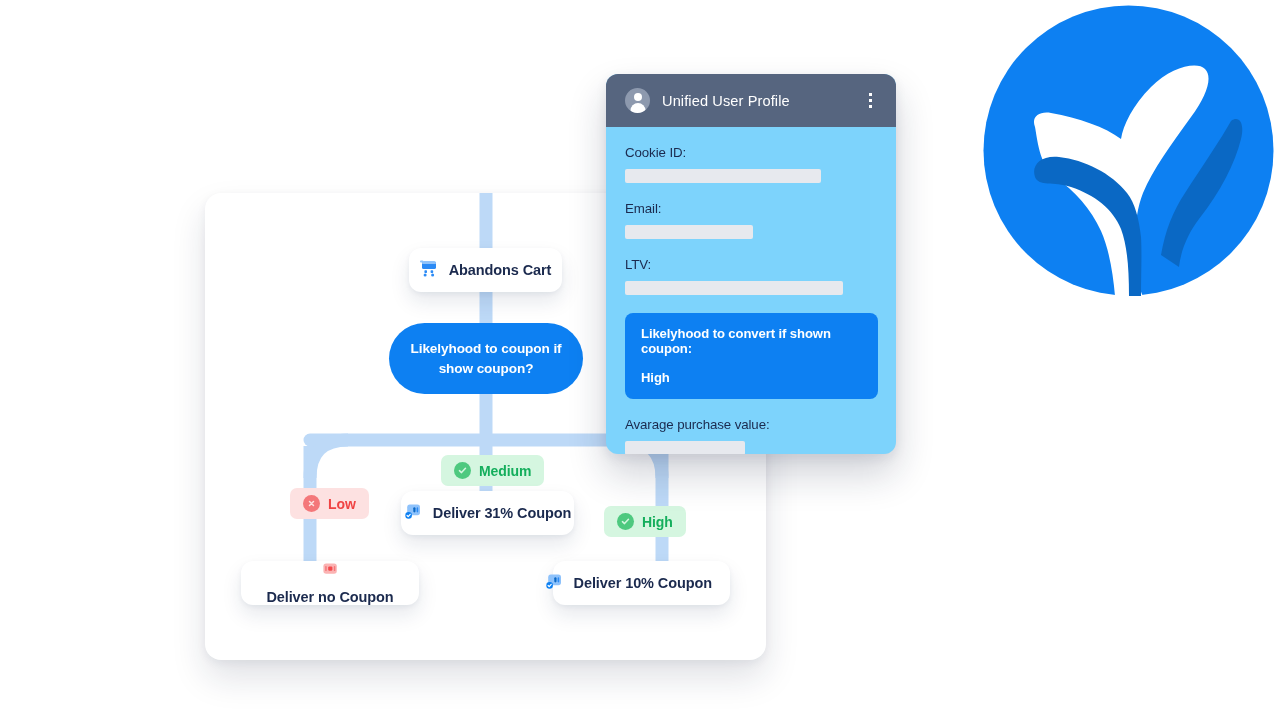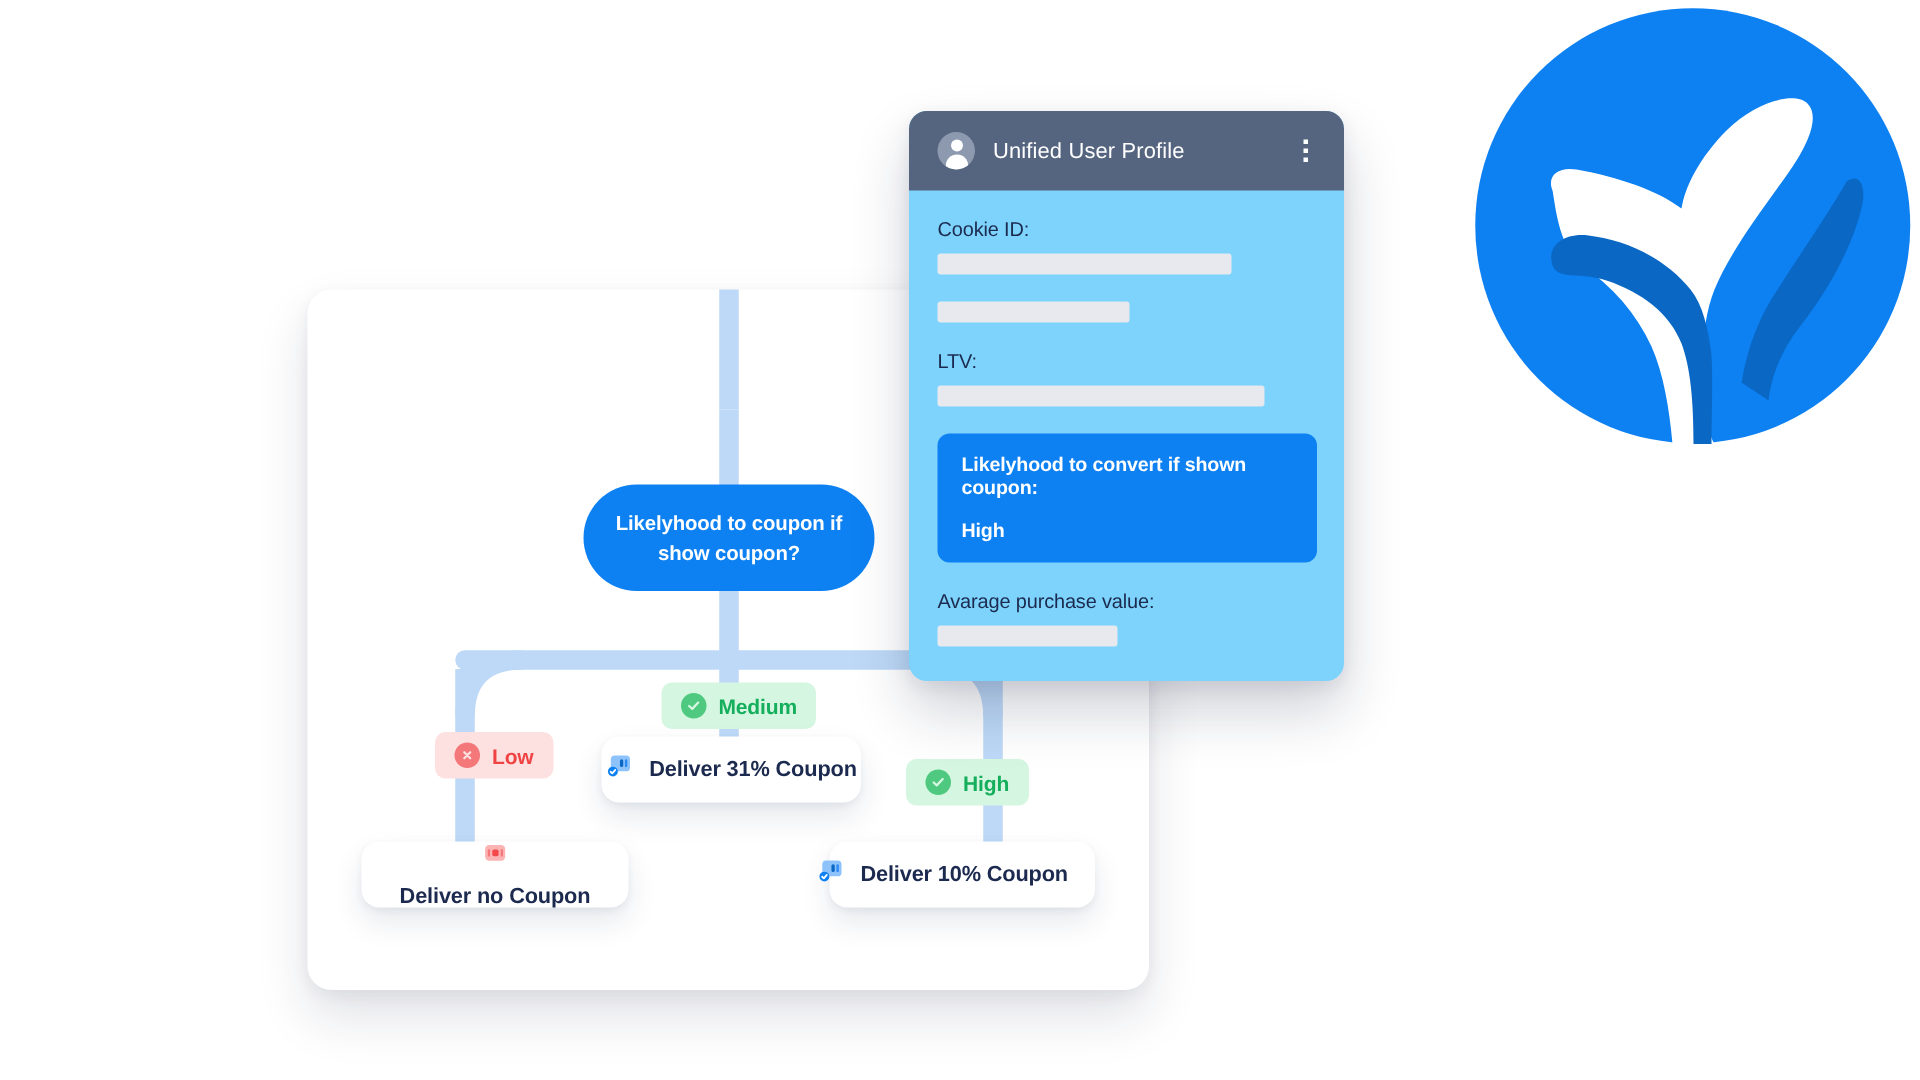--- a/index.html
+++ b/index.html
@@ -272,20 +272,34 @@
 
         <path d="M296 262 L296 330"></path>
       </g>
 
       <g fill="none" stroke="#bdd9f7" stroke-width="13">
         <path d="M120 300 Q120 262 158 262"></path>
         <path d="M472 300 Q472 262 434 262"></path>
       </g>
     </svg>
 
+    <div class="node" id="node-abandons-cart">
+      <span class="node-icon">
+        <svg width="19" height="17" viewBox="0 0 19 17">
+          <rect x="2" y="1.5" width="14" height="7.5" rx="1.6" fill="#2b8af5"></rect>
+          <rect x="2" y="1.5" width="14" height="2.6" rx="1.2" fill="#8ec2fb"></rect>
+          <rect x="0" y="0.6" width="3.4" height="1.9" rx="0.9" fill="#8ec2fb"></rect>
+          <rect x="4.4" y="10.3" width="2.6" height="2.7" rx="0.7" fill="#2b8af5"></rect>
+          <rect x="10.6" y="10.3" width="2.6" height="2.7" rx="0.7" fill="#2b8af5"></rect>
+          <circle cx="5.1" cy="15" r="1.5" fill="#2b8af5"></circle>
+          <circle cx="12.6" cy="15" r="1.5" fill="#2b8af5"></circle>
+        </svg>
+      </span>
+      <span class="node-label">Abandons Cart</span>
+    </div>
 
     <div class="decision-node">
       <span>
         <span>Likelyhood to coupon if</span><br>
         <span>show coupon?</span>
       </span>
     </div>
 
     <div class="badge green" id="badge-medium">
       <span class="badge-dot">
@@ -365,20 +379,21 @@
         <i></i>
         <i></i>
     </span>
   </div>
 
   <div class="profile-body">
 
     <div class="field-label">Cookie ID:</div>
     <div class="field-bar w1"></div>
 
+    <div class="field-label">Email:</div>
     <div class="field-bar w2"></div>
 
     <div class="field-label">LTV:</div>
     <div class="field-bar w3"></div>
 
     <div class="highlight-box">
       <div class="highlight-q">Likelyhood to convert if shown coupon:</div>
       <div class="highlight-a">High</div>
     </div>
 

